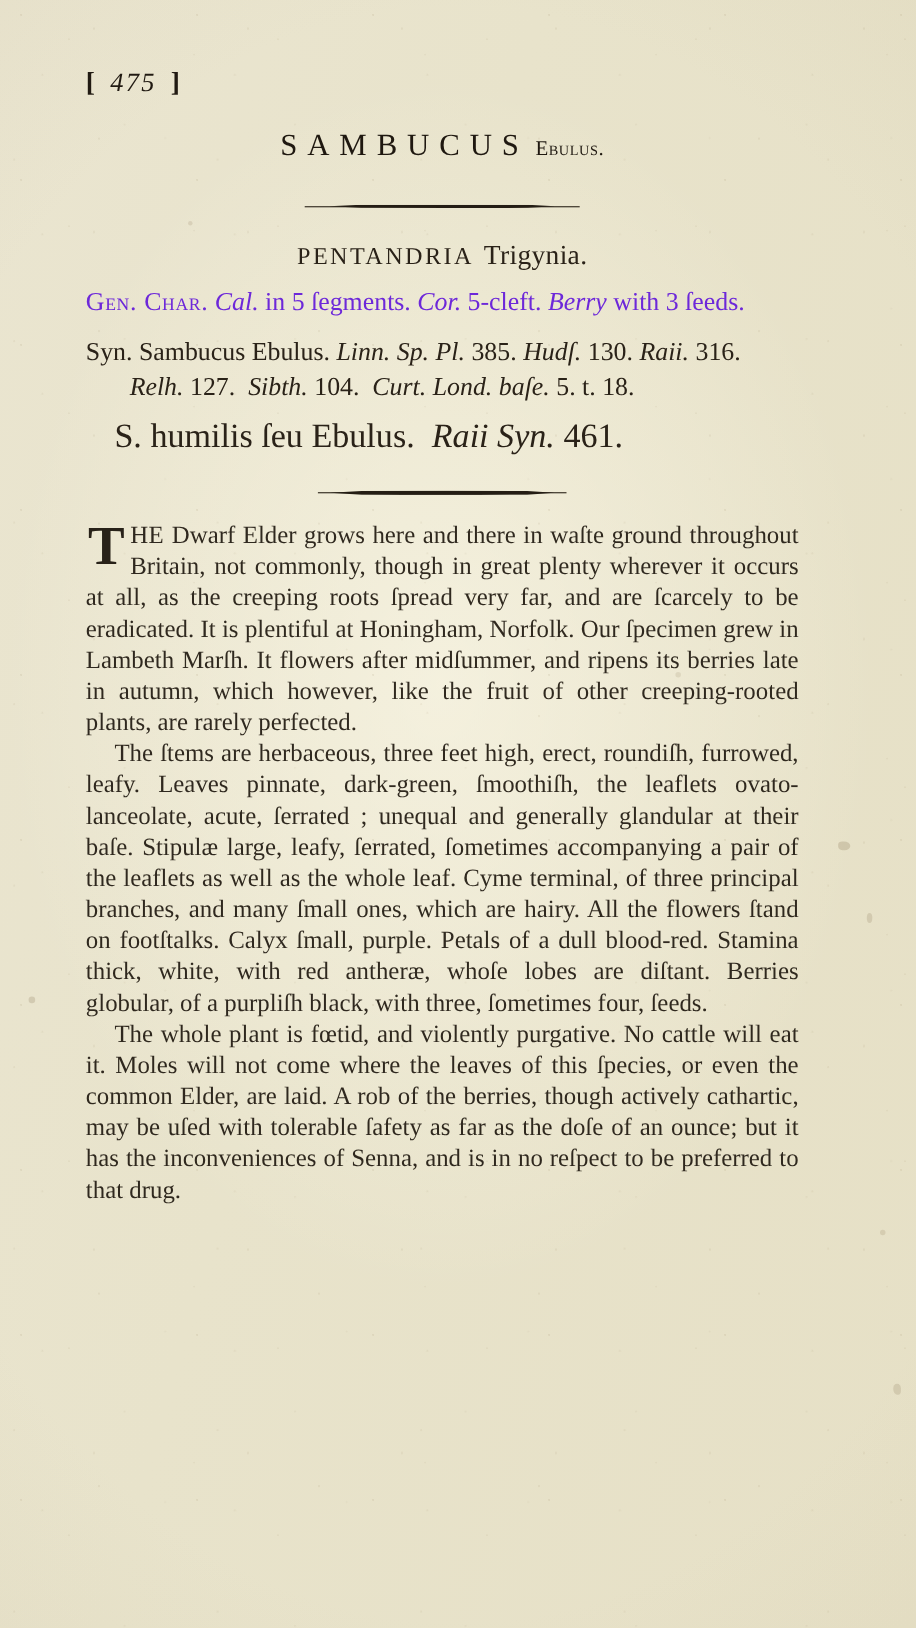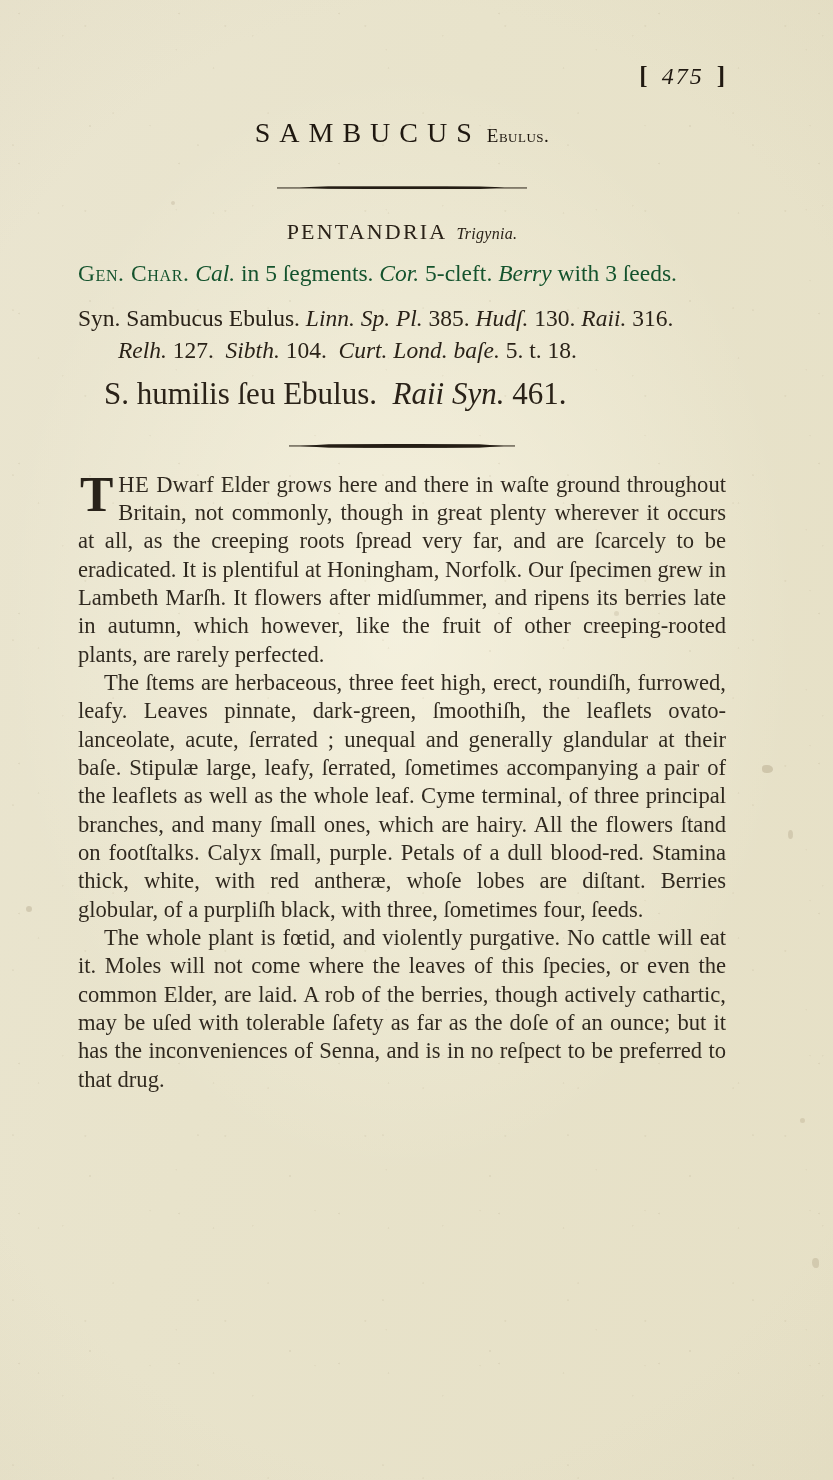--- a/index.html
+++ b/index.html
@@ -56,21 +56,21 @@
   }
   .col {
     position: absolute;
     left: 78px;
     width: 648px;
     top: 0;
   }
 
   
   .folio {
-    text-align: right;
+    text-align: left;
     font-size: 25px;
     letter-spacing: 1px;
     margin-top: 62px;
     color: #211a12;
   }
   .folio .brk { font-weight: 700; }
   .folio .num {
     font-style: italic;
     margin: 0 13px;
     font-size: 24px;
@@ -133,34 +133,33 @@
   .classline {
     text-align: center;
     margin-top: 29px;
     font-size: 22px;
   }
   .classline .order {
     letter-spacing: 2.2px;
     font-size: 22px;
   }
   .classline .suborder {
-    font-style: italic;
-    font-size: 16px;
+    font-size: 25px;
     margin-left: 9px;
     letter-spacing: 0.3px;
     margin-top: 36px;
   }
 
   .entry {
     margin-top: 13px;
     font-size: 23.5px;
     line-height: 1.33;
     text-indent: -34px;
     padding-left: 34px;
-    color: #14532d;
+    color: #6d28d9;
   }
   .entry .lbl {
     font-variant: small-caps;
     letter-spacing: 0.6px;
   }
   .entry i { font-style: italic; }
 
   .entry-syn {
     margin-top: 14px;
     font-size: 23.5px;

